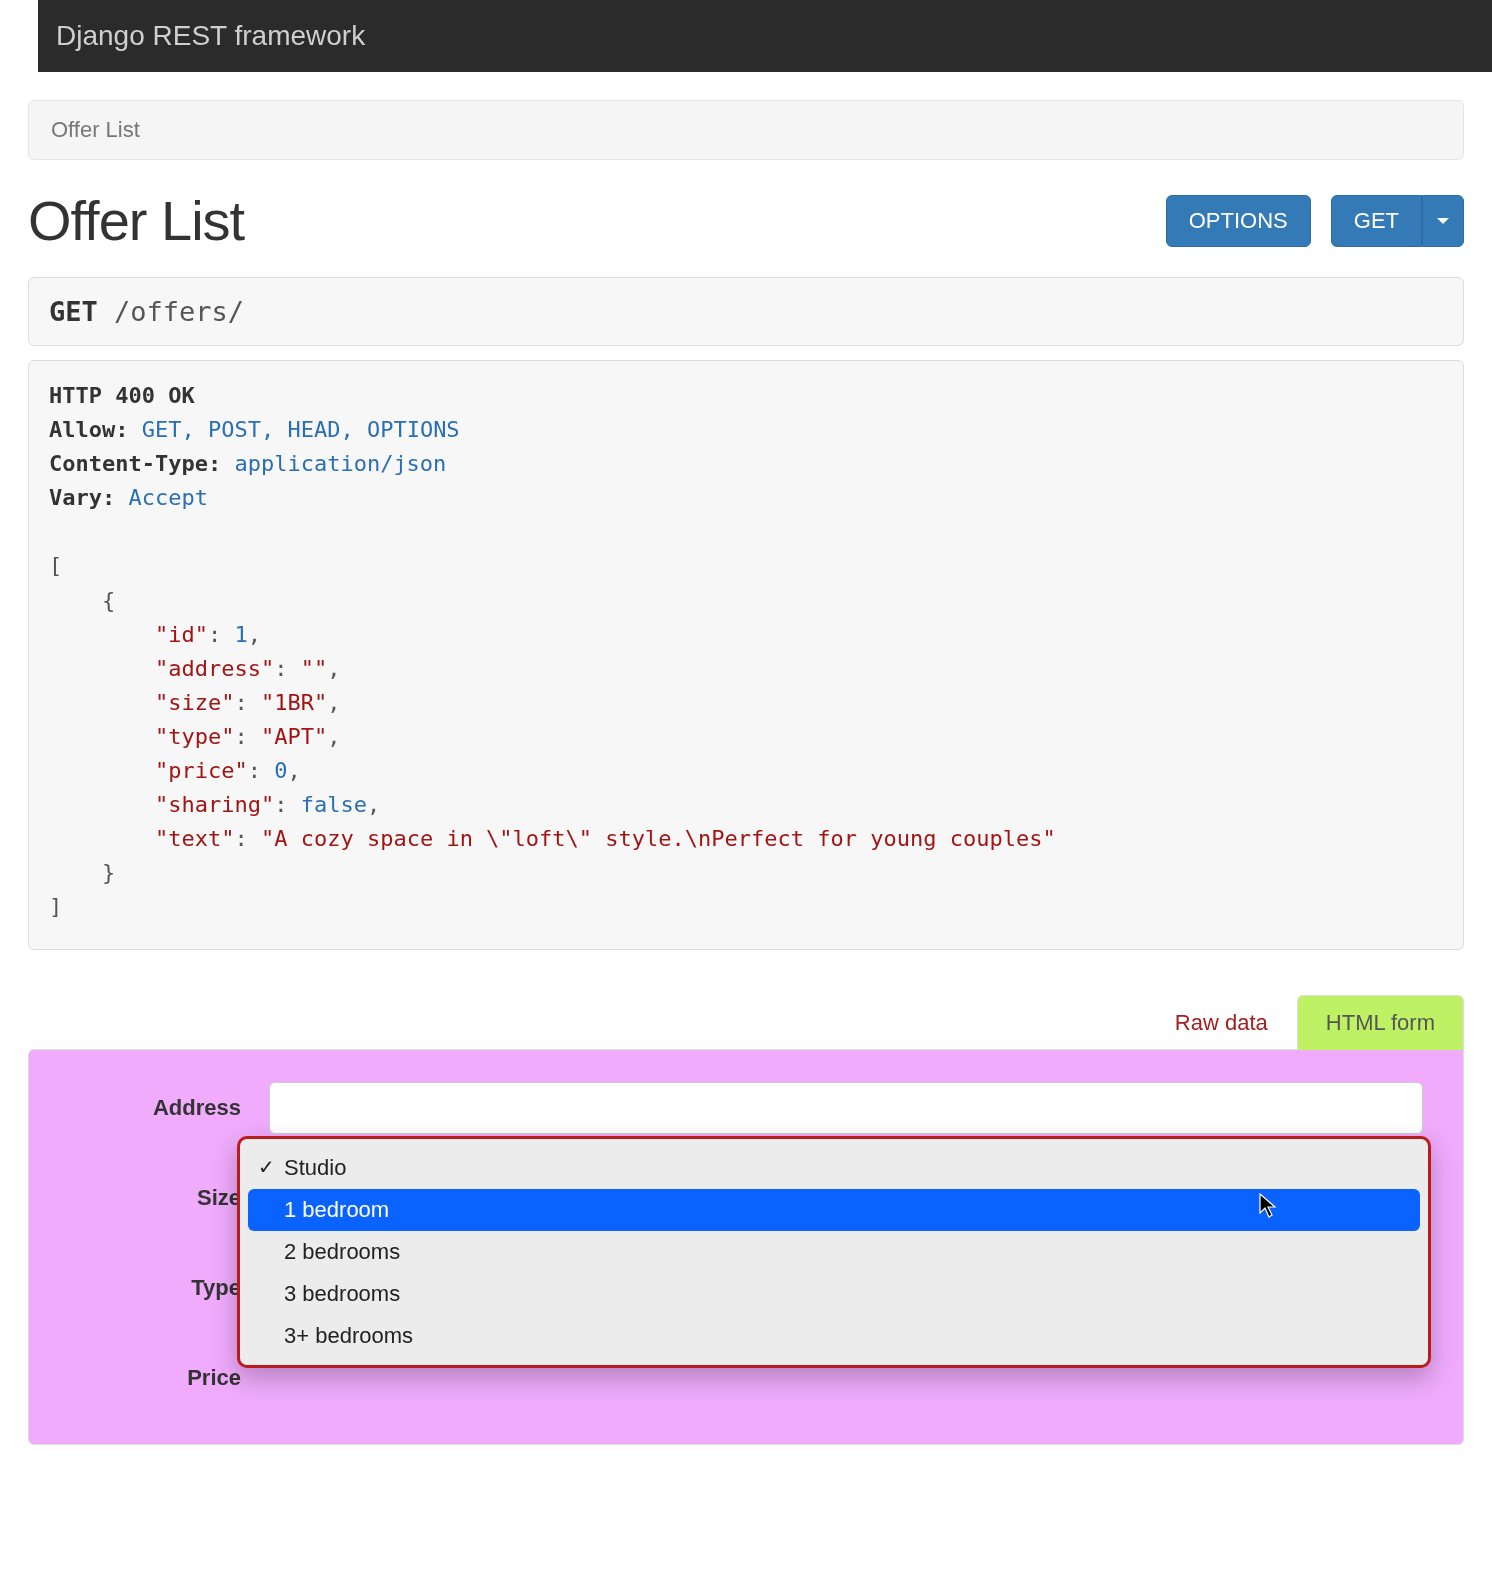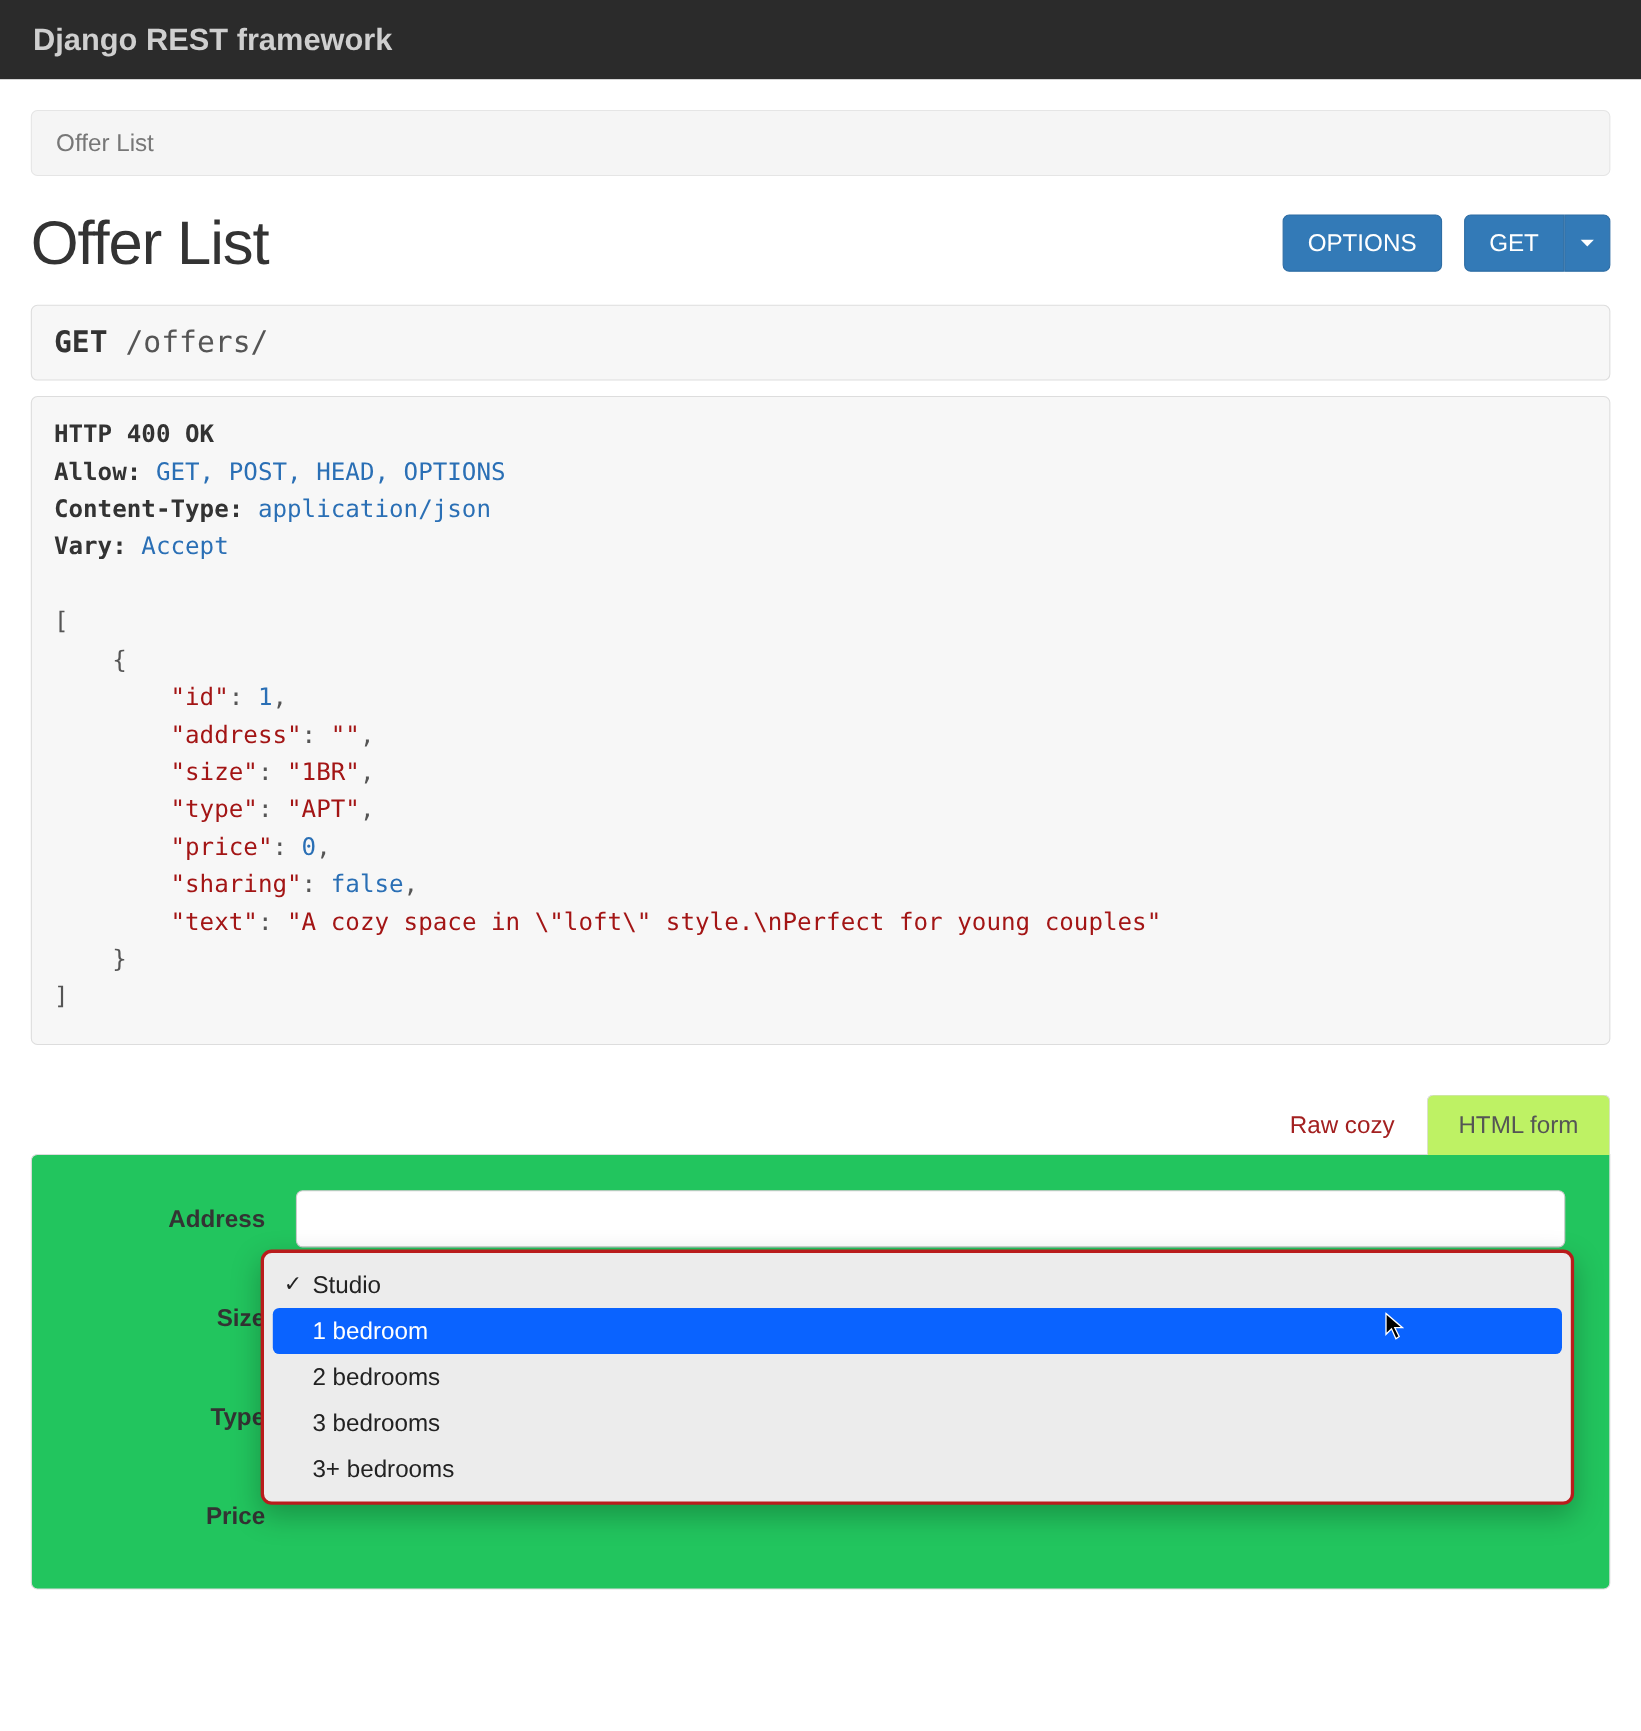--- a/index.html
+++ b/index.html
@@ -5,23 +5,24 @@
   * { box-sizing: border-box; margin: 0; padding: 0; }
   body {
     font-family: -apple-system, BlinkMacSystemFont, "Segoe UI", Helvetica, Arial, sans-serif;
     font-size: 20px;
     color: #333;
     background: #fff;
   }
   .navbar {
     background: #2b2b2b;
     color: #cfcfcf;
-    padding: 20px 30px;
+    padding: 20px 18px;
     font-size: 28px;
-    font-weight: 700;
+    font-weight: 400;
+    margin-left: 38px;
   }
   .navbar a { color: #cfcfcf; text-decoration: none; }
   .container { padding: 0 28px 40px 28px; }
   .breadcrumb {
     background: #f5f5f5;
     border: 1px solid #e5e5e5;
     border-radius: 6px;
     padding: 16px 22px;
     margin-top: 28px;
     font-size: 22px;
@@ -112,21 +113,21 @@
   }
   .tab.inactive { color: #a32020; }
   .tab.active {
     color: #555;
     background: #bef264;
     border-color: #ddd;
   }
   .form-panel {
     border: 1px solid #ddd;
     border-radius: 6px 0 6px 6px;
-    background: #22c55e;
+    background: #f0abfc;
     padding: 32px 40px 40px 40px;
   }
   .form-row {
     display: flex;
     align-items: center;
     margin-bottom: 38px;
     position: relative;
   }
   .form-label {
     width: 200px;
@@ -249,21 +250,21 @@
         <span class="json-key">"size"</span><span class="json-punc">:</span> <span class="json-str">"1BR"</span><span class="json-punc">,</span>
         <span class="json-key">"type"</span><span class="json-punc">:</span> <span class="json-str">"APT"</span><span class="json-punc">,</span>
         <span class="json-key">"price"</span><span class="json-punc">:</span> <span class="json-num">0</span><span class="json-punc">,</span>
         <span class="json-key">"sharing"</span><span class="json-punc">:</span> <span class="json-bool">false</span><span class="json-punc">,</span>
         <span class="json-key">"text"</span><span class="json-punc">:</span> <span class="json-str">"A cozy space in \"loft\" style.\nPerfect for young couples"</span>
     <span class="json-punc">}</span>
 <span class="json-punc">]</span></div>
   </div>
 
   <div class="tabs">
-    <div class="tab inactive">Raw cozy</div>
+    <div class="tab inactive">Raw data</div>
     <div class="tab active">HTML form</div>
   </div>
 
   <div class="form-panel">
 
     <div class="form-row">
       <label class="form-label">Address</label>
       <input class="form-control" type="text" value="" style="">
     </div>
 

